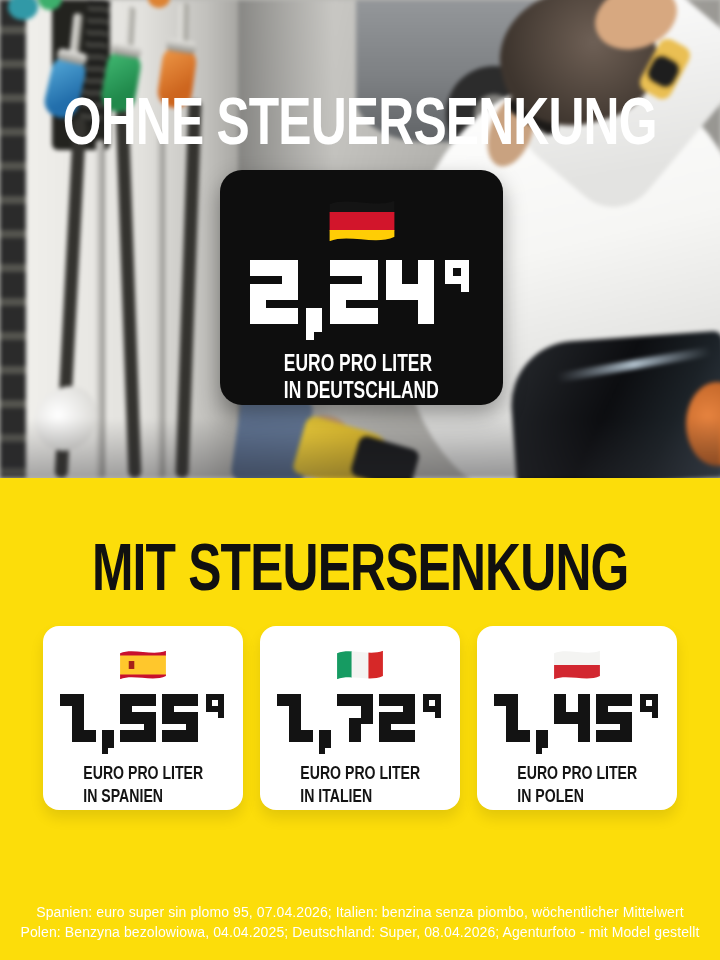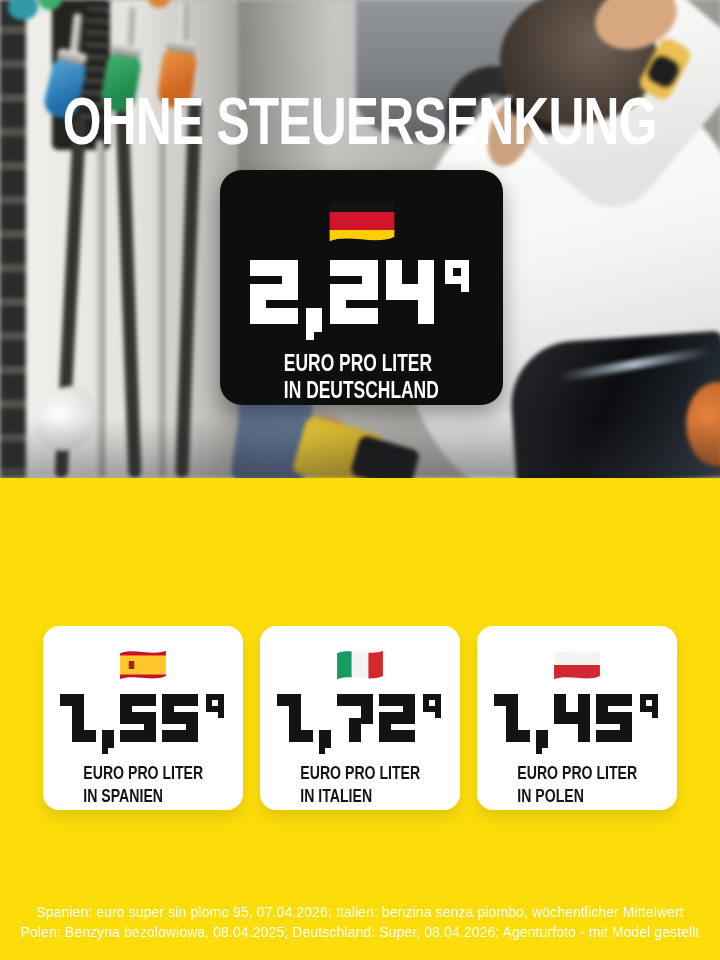--- a/index.html
+++ b/index.html
@@ -424,20 +424,21 @@
             <i></i>
           </span>
         </div>
       <div class="lbl lbl-lg">
         <span class="cond"><span>EURO PRO LITER</span><br><span>IN DEUTSCHLAND</span></span>
       </div>
     </div>
   </section>
 
   <section class="tax">
+    <h1 class="headline bottom"><span class="cond">MIT STEUERSENKUNG</span></h1>
 
     <div class="cards" id="cards-row">
         <div class="card">
           <div class="flag"><svg viewBox="0 0 64 48" width="52" height="38">
               <defs>
                 <clipPath id="wave1">
                   <path d="M3,9 C20,2 44,13 61,6 L61,38 C44,46 20,35 3,42 Z"></path>
                 </clipPath>
               </defs>
               <g clip-path="url(#wave1)">
@@ -1291,16 +1292,16 @@
               <i></i>
               <i></i>
             </span>
           </div>
           <div class="lbl"><span class="cond"><span>EURO PRO LITER</span><br><span>IN POLEN</span></span></div>
         </div>
       </div>
 
     <footer class="src">
       <div>Spanien: euro super sin plomo 95, 07.04.2026; Italien: benzina senza piombo, wöchentlicher Mittelwert</div>
-      <div>Polen: Benzyna bezolowiowa, 08.04.2025; Deutschland: Super, 08.04.2026; Agenturfoto - mit Model gestellt</div>
+      <div>Polen: Benzyna bezolowiowa, 04.04.2025; Deutschland: Super, 08.04.2026; Agenturfoto - mit Model gestellt</div>
     </footer>
   </section>
 </div>
 
 </body></html>

